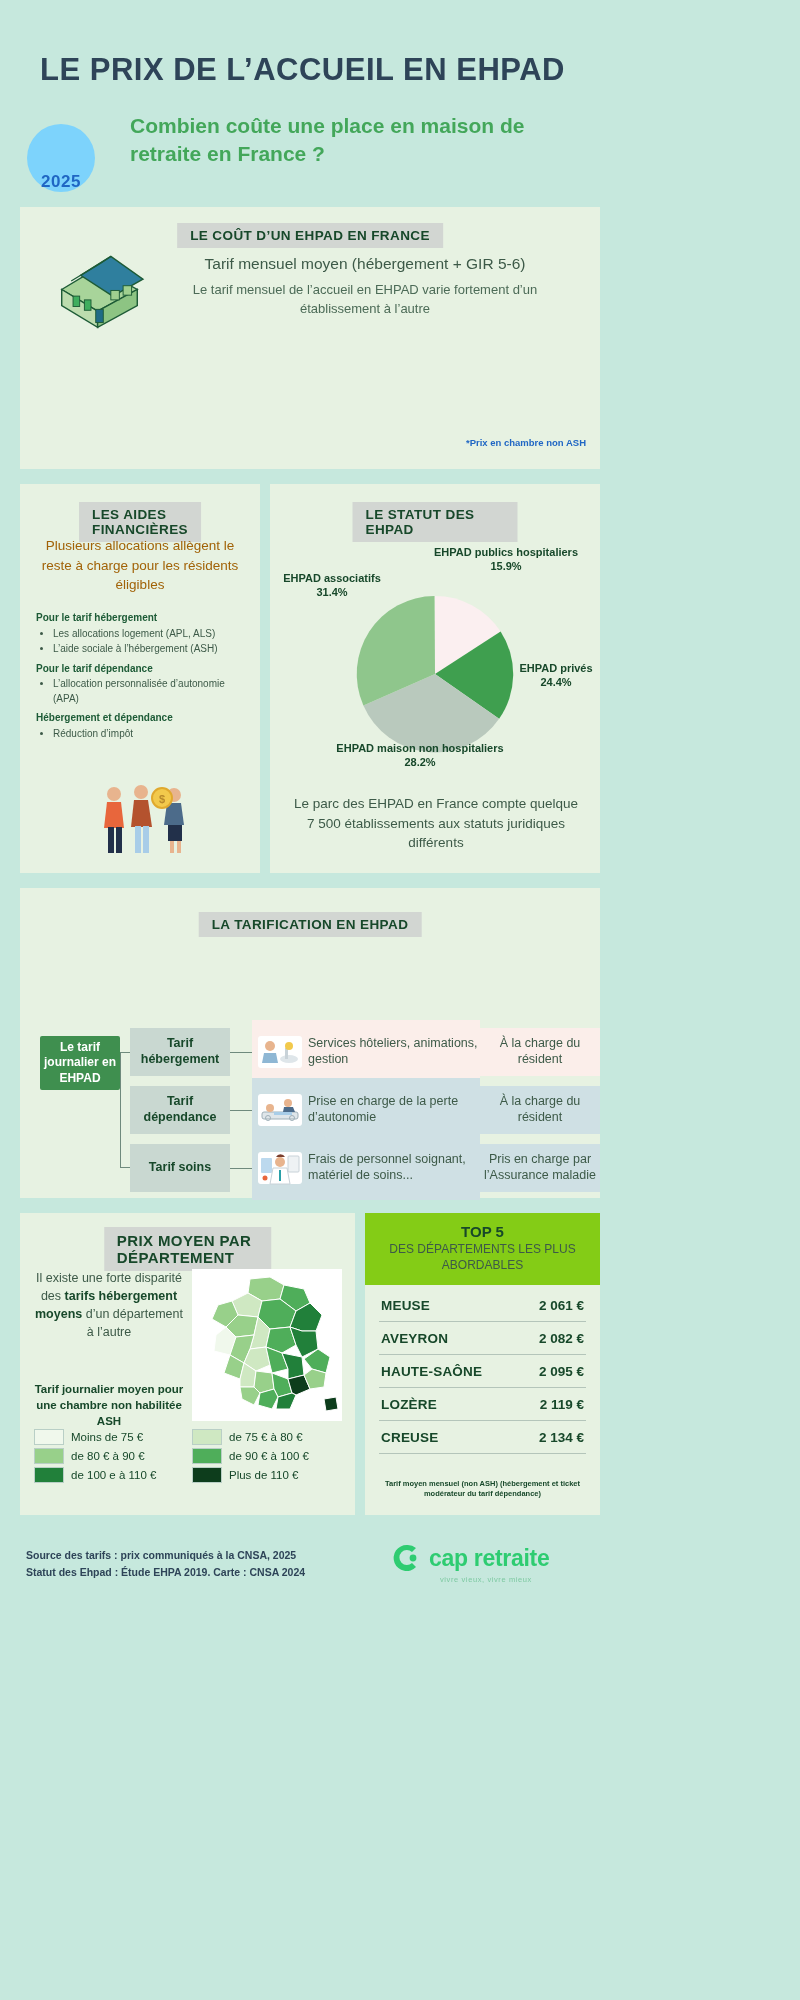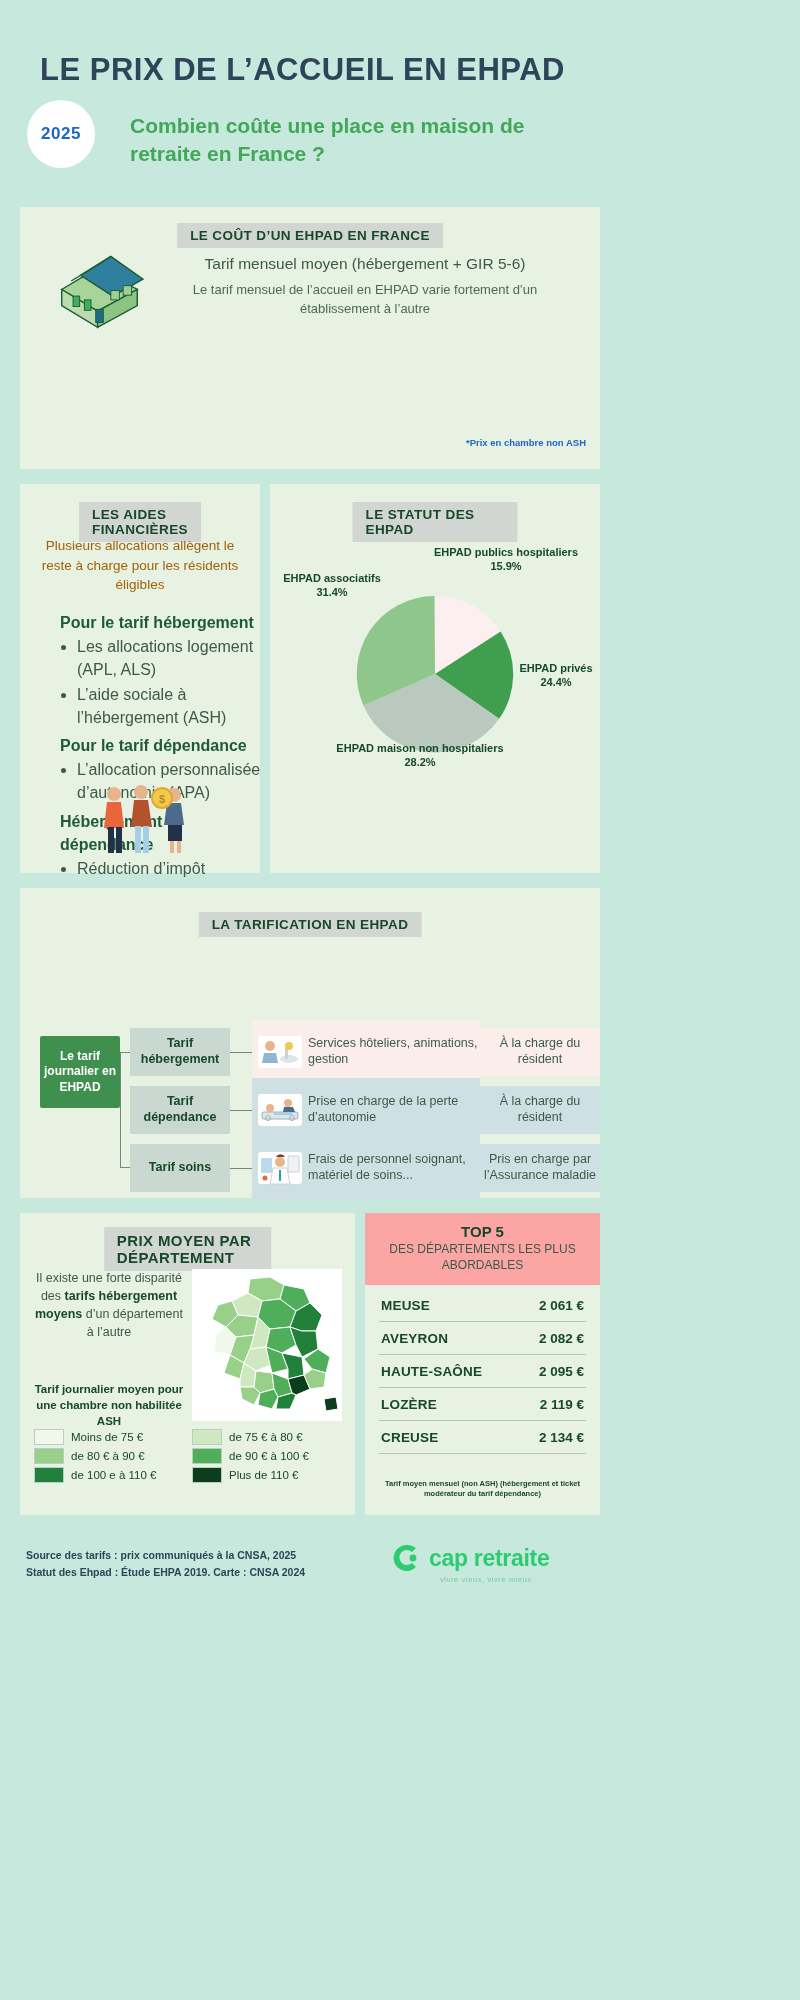--- a/index.html
+++ b/index.html
@@ -12,23 +12,23 @@
   }
   .page { width: 800px; height: 2000px; position: relative; }
 
   
   .main-title {
     position: absolute; left: 40px; top: 52px;
     font-size: 31px; font-weight: 700; letter-spacing: .5px;
     color: #2e4458;
   }
   .year-badge {
-    position: absolute; left: 27px; top: 100px;
+    position: absolute; left: 27px; top: 124px;
     width: 68px; height: 68px; border-radius: 50%;
-    background: #ffffff; display: flex; align-items: center; justify-content: center;
+    background: #7dd3fc; display: flex; align-items: flex-end; justify-content: center;
   }
   .year-badge span { color: #1f66c4; font-weight: 700; font-size: 17px; letter-spacing: .5px; }
   .subtitle {
     position: absolute; left: 130px; top: 112px; width: 430px;
     font-size: 21px; font-weight: 700; line-height: 1.35; color: #43a75a;
   }
 
   
   .card { position: absolute; background: #e7f2e2; }
   .sec-head {
@@ -76,41 +76,41 @@
   .avg-l2 { font-size:8px; color:#b9cfc6; margin-top:1px; }
   .avg-big{ font-size:23px; font-weight:700; color:#14536b; margin-top:1px; letter-spacing:.2px;}
   .avg-ring { position:absolute; inset:0; z-index:1; }
   .c1-note { position:absolute; right: 14px; top: 230px; font-size:9.5px; font-weight:700; color:#1f66c4; }
 
   
   #card2 { left: 20px; top: 484px; width: 240px; height: 389px; }
   #card2 .sec-head { position:absolute; left:50%; transform:translateX(-50%); top:18px; }
   .c2-intro { position:absolute; left:14px; top:52px; width:212px; text-align:center;
               font-size:13.5px; color:#a16207; line-height:1.45; }
-  .c2-list { position:absolute; left:16px; top:122px; width:212px; font-size:16px;
-             color:#3d5a48; line-height:1.45;margin-left:24px; }
+  .c2-list { position:absolute; left:16px; top:122px; width:212px; font-size:10px;
+             color:#3d5a48; line-height:1.45; }
   .c2-list .hd { font-weight:700; color:#1d5b36; margin-top:5px; }
   .c2-list ul { margin:0 0 0 17px; }
   .c2-list li { margin:1px 0; }
   .people { position:absolute; left:74px; top:298px; width:106px; height:78px; }
 
   
   #card3 { left: 270px; top: 484px; width: 330px; height: 389px; padding-left: 36px; }
   #card3 .sec-head { position:absolute; left:50%; transform:translateX(-50%); top:18px; }
   .pie-wrap { position:absolute; left:0; top:40px; width:330px; height:260px; }
   .pie-lbl { position:absolute; font-size:11px; font-weight:700; color:#17482a; line-height:1.25; }
   .c3-foot { position:absolute; left:22px; top:310px; width:288px; text-align:center;
              font-size:13.5px; color:#3d5a48; line-height:1.45; }
 
   
   #card4 { left: 20px; top: 888px; width: 580px; height: 310px; }
   #card4 .sec-head { position:absolute; left:50%; transform:translateX(-50%); top:24px; }
   .c4-lead { position:absolute; left:28px; top:60px; width:524px; text-align:center;
              font-size:13.5px; color:#3d5a48; line-height:1.5; }
-  .leftpill { position:absolute; left:20px; top:148px; width:80px; height:72px;
+  .leftpill { position:absolute; left:20px; top:148px; width:80px; height:54px;
               background:#3f8f4f; color:#fff; font-weight:700; font-size:12px;
               display:flex; align-items:center; justify-content:center; text-align:center;
               line-height:1.3; border-radius:2px; }
   .trow { position:absolute; left:110px; width:470px; height:48px; display:flex; align-items:center; }
   .t-cat { width:100px; height:48px; background:#c9d8d1; color:#17482a; font-weight:700;
            font-size:12.5px; display:flex; align-items:center; justify-content:center;
            text-align:center; line-height:1.25; }
   .t-line { width:22px; height:1px; background:#6f8a7d; }
   .t-desc { flex:1; height:64px; display:flex; align-items:center; gap:4px;
             font-size:12.5px; color:#3d5a48; line-height:1.25; padding-left:4px; }
@@ -133,21 +133,21 @@
   .c5-text2 { position:absolute; left:14px; top:168px; width:150px; text-align:center;
               font-size:11.5px; font-weight:700; color:#17482a; line-height:1.4; }
   .mapbox { position:absolute; left:172px; top:56px; width:150px; height:152px; background:#fff; }
   .legend { position:absolute; left:14px; top:216px; width:308px;
             display:grid; grid-template-columns:1fr 1fr; gap:3px 8px; }
   .leg { display:flex; align-items:center; gap:7px; font-size:11.5px; color:#17482a; }
   .sw { width:30px; height:16px; flex:0 0 30px; border:1px solid #b9cfc6; }
 
   
   #card6 { left: 365px; top: 1213px; width: 235px; height: 302px; }
-  .top5-head { position:absolute; left:0; top:0; width:235px; background:#fca5a5;
+  .top5-head { position:absolute; left:0; top:0; width:235px; background:#84cc16;
                padding:10px 0 12px; text-align:center; }
   .top5-t1 { font-size:15px; font-weight:700; color:#17482a; }
   .top5-t2 { font-size:12px; color:#3d5a48; line-height:1.3; margin-top:2px; }
   .top5-list { position:absolute; left:14px; top:76px; width:207px; }
   .top5-row { display:flex; justify-content:space-between; align-items:center;
               border-bottom:1px solid #b4c5ba; padding:9px 2px 8px; }
   .t5-n { font-size:13.5px; font-weight:700; color:#17482a; letter-spacing:.2px;}
   .t5-v { font-size:13.5px; font-weight:700; color:#17482a; }
   .top5-note { position:absolute; left:12px; top:266px; width:211px; text-align:center;
                font-size:7.5px; font-weight:700; color:#17482a; line-height:1.35; }
@@ -272,20 +272,21 @@
       <div class="pie-lbl" style="left:242px; top:138px; width:88px; text-align:center;">
         <span>EHPAD privés</span><br>
         <span>24.4%</span>
       </div>
       <div class="pie-lbl" style="left:20px; top:218px; width:260px; text-align:center;">
         <span>EHPAD maison non hospitaliers</span><br>
         <span>28.2%</span>
       </div>
     </div>
 
+    <div class="c3-foot">Le parc des EHPAD en France compte quelque 7 500 établissements aux statuts juridiques différents</div>
   </div>
 
   <div class="card" id="card4">
     <div class="sec-head">LA TARIFICATION EN EHPAD</div>
     <div class="leftpill">Le tarif journalier en EHPAD</div>
     <div class="brace"></div>
 
     <div class="trow" id="trow1">
       <div class="t-cat">Tarif hébergement</div>
       <div class="t-line"></div>

